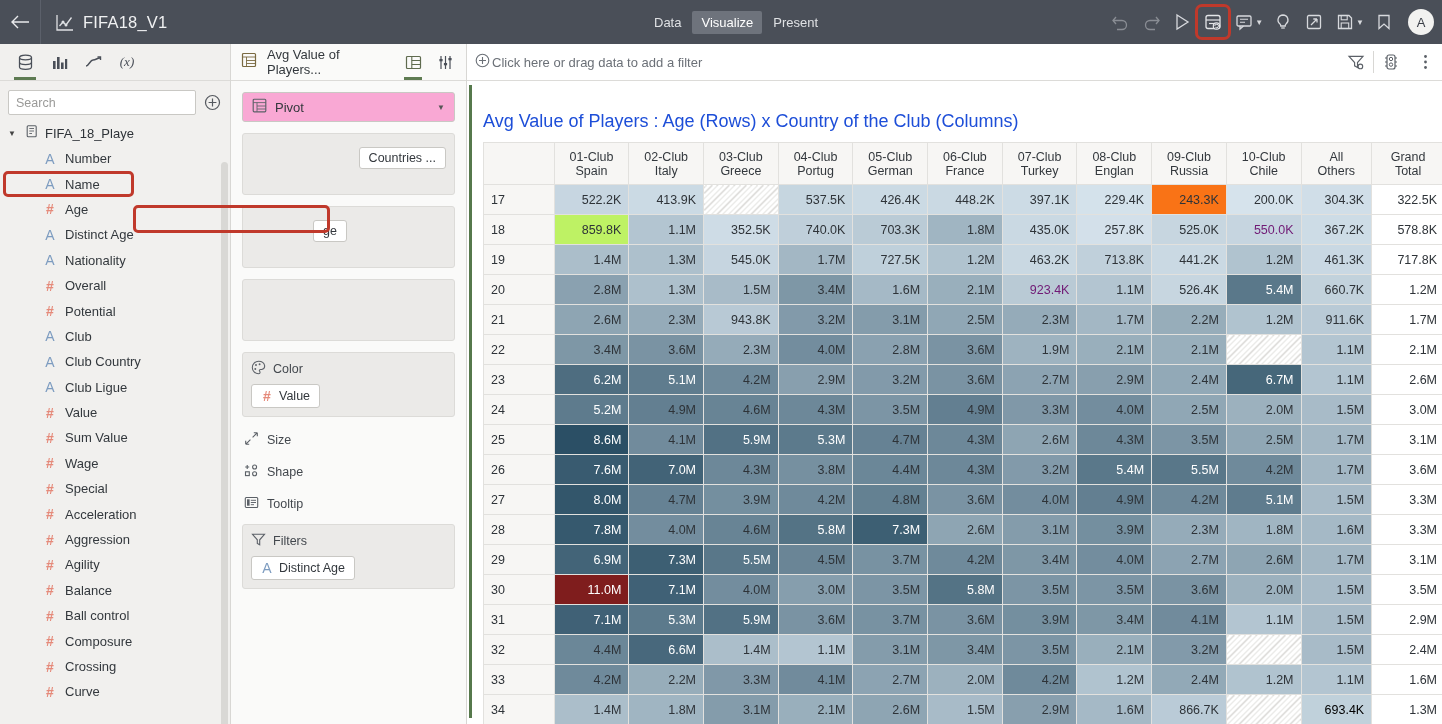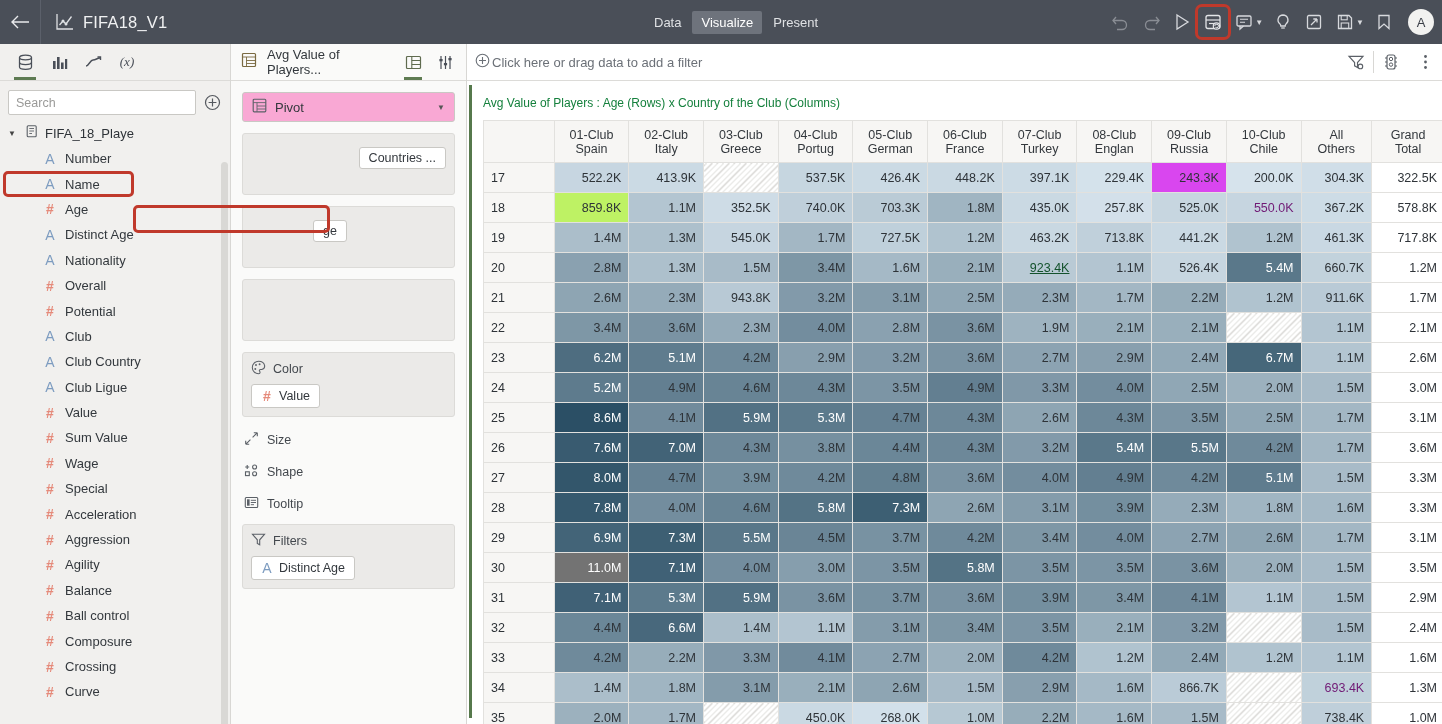--- a/index.html
+++ b/index.html
@@ -15,21 +15,21 @@
   .topbar {
     height: 44px; background: #4a4f58; color: #e9eaec;
     display: flex; align-items: center; flex: 0 0 44px;
     position: relative;
   }
   .tb-back {
     width: 40px; height: 44px; display: flex; align-items: center; justify-content: center;
     font-size: 19px; color: #e9eaec; cursor: pointer;
   }
   .tb-divider { width: 1px; height: 44px; background: #5b606a; }
-  .tb-titlewrap { display: flex; align-items: flex-start; gap: 9px; padding-left: 15px; }
+  .tb-titlewrap { display: flex; align-items: flex-end; gap: 9px; padding-left: 15px; }
   .tb-titleicon { width: 18px; height: 18px; display:block; }
   .tb-title { font-size: 16.5px; color: #f0f1f2; letter-spacing: .2px; }
 
   .tb-center { position: absolute; left: 645px; top: 0; height: 44px; display: flex; align-items: center; gap: 2px; }
   .tb-mode { font-size: 13px; color: #dfe1e4; padding: 4px 9px; border-radius: 2px; cursor: pointer; }
   .tb-mode.active { background: #6e737c; color: #fff; }
 
   .tb-right { position: absolute; right: 8px; top: 0; height: 44px; display: flex; align-items: center; gap: 1px; }
   .tb-ic { width: 30px; height: 30px; display: flex; align-items: center; justify-content: center; cursor: pointer; }
   .tb-ic svg { display: block; }
@@ -97,21 +97,21 @@
 
   
   .main { flex: 1; display: flex; flex-direction: column; min-width: 0; background: #fff; }
   .filterbar { height: 37px; display:flex; align-items:center; border-bottom: 1px solid #dcdbd8; }
   .fb-hint { display:flex; align-items:center; gap:2px; padding-left: 8px; font-size: 13px; color: #6b7077; cursor:pointer; }
   .fb-right { margin-left:auto; display:flex; align-items:center; height: 37px; }
   .fb-ic { width: 34px; height:37px; display:flex; align-items:center; justify-content:center; cursor:pointer; }
   .fb-sep { width: 1px; height: 22px; background: #d8d7d4; }
 
   .canvas { flex:1; padding: 10px 8px 0 10px; overflow:hidden; position: relative; }
-  .chart-title { font-size: 12px; color: #15803d; margin: 5px 0 10px 6px; }
+  .chart-title { font-size: 18px; color: #1d4ed8; margin: 20px 0 10px 6px; }
   .greenbar { position:absolute; left: 2px; top: 4px; bottom: 6px; width: 3px; background: #56794c; }
 
   table.pivot { border-collapse: collapse; table-layout: fixed; width: 962px; margin-left: 6px; }
   table.pivot th, table.pivot td {
     border: 1px solid #e2e1de; font-size: 12.5px; color: #2e3338;
     height: 30px; padding: 0 7px; text-align: right; font-weight: normal;
   }
   table.pivot th { background: #f7f6f4; text-align: center; height: 42px; line-height: 14px; color:#33383d; }
   table.pivot td.rowhdr { background: #f7f6f4; text-align: left; }
   td.nil {
@@ -572,21 +572,21 @@
               <tr>
                 <td class="rowhdr col-rh">17</td>
                 <td class="col-d" style="background: rgb(199, 214, 225); color: rgb(46, 51, 56);">522.2K</td>
                 <td class="col-d" style="background: rgb(203, 218, 228); color: rgb(46, 51, 56);">413.9K</td>
                 <td class="col-d nil"></td>
                 <td class="col-d" style="background: rgb(198, 214, 224); color: rgb(46, 51, 56);">537.5K</td>
                 <td class="col-d" style="background: rgb(203, 218, 228); color: rgb(46, 51, 56);">426.4K</td>
                 <td class="col-d" style="background: rgb(202, 217, 227); color: rgb(46, 51, 56);">448.2K</td>
                 <td class="col-d" style="background: rgb(204, 219, 229); color: rgb(46, 51, 56);">397.1K</td>
                 <td class="col-d" style="background: rgb(212, 226, 235); color: rgb(46, 51, 56);">229.4K</td>
-                <td class="col-d" style="background: #d946ef; color: rgb(46, 51, 56);">243.3K</td>
+                <td class="col-d" style="background: #f97316; color: rgb(46, 51, 56);">243.3K</td>
                 <td class="col-d" style="background: rgb(214, 227, 236); color: rgb(46, 51, 56);">200.0K</td>
                 <td class="col-o" style="background: rgb(208, 222, 232); color: rgb(46, 51, 56);">304.3K</td>
                 <td class="col-g">322.5K</td>
               </tr>
               <tr>
                 <td class="rowhdr col-rh">18</td>
                 <td class="col-d" style="background: #bef264; color: rgb(46, 51, 56);">859.8K</td>
                 <td class="col-d" style="background: rgb(179, 197, 209); color: rgb(46, 51, 56);">1.1M</td>
                 <td class="col-d" style="background: rgb(206, 220, 230); color: rgb(46, 51, 56);">352.5K</td>
                 <td class="col-d" style="background: rgb(191, 207, 218); color: rgb(46, 51, 56);">740.0K</td>
@@ -615,21 +615,21 @@
                 <td class="col-g">717.8K</td>
               </tr>
               <tr>
                 <td class="rowhdr col-rh">20</td>
                 <td class="col-d" style="background: rgb(138, 161, 176); color: rgb(46, 51, 56);">2.8M</td>
                 <td class="col-d" style="background: rgb(173, 192, 204); color: rgb(46, 51, 56);">1.3M</td>
                 <td class="col-d" style="background: rgb(168, 187, 200); color: rgb(46, 51, 56);">1.5M</td>
                 <td class="col-d" style="background: rgb(126, 151, 166); color: rgb(46, 51, 56);">3.4M</td>
                 <td class="col-d" style="background: rgb(165, 185, 198); color: rgb(46, 51, 56);">1.6M</td>
                 <td class="col-d" style="background: rgb(153, 175, 188); color: rgb(46, 51, 56);">2.1M</td>
-                <td class="col-d" style="background: rgb(185, 202, 213); color: #14532d; text-decoration: underline;">923.4K</td>
+                <td class="col-d" style="background: rgb(185, 202, 213); color: #701a75;">923.4K</td>
                 <td class="col-d" style="background: rgb(179, 197, 209); color: rgb(46, 51, 56);">1.1M</td>
                 <td class="col-d" style="background: rgb(199, 214, 224); color: rgb(46, 51, 56);">526.4K</td>
                 <td class="col-d" style="background: rgb(90, 120, 138); color: rgb(255, 255, 255);">5.4M</td>
                 <td class="col-o" style="background: rgb(194, 210, 220); color: rgb(46, 51, 56);">660.7K</td>
                 <td class="col-g">1.2M</td>
               </tr>
               <tr>
                 <td class="rowhdr col-rh">21</td>
                 <td class="col-d" style="background: rgb(142, 165, 179); color: rgb(46, 51, 56);">2.6M</td>
                 <td class="col-d" style="background: rgb(149, 171, 185); color: rgb(46, 51, 56);">2.3M</td>
@@ -759,21 +759,21 @@
                 <td class="col-d" style="background: rgb(111, 138, 155); color: rgb(46, 51, 56);">4.2M</td>
                 <td class="col-d" style="background: rgb(126, 151, 166); color: rgb(46, 51, 56);">3.4M</td>
                 <td class="col-d" style="background: rgb(115, 141, 158); color: rgb(46, 51, 56);">4.0M</td>
                 <td class="col-d" style="background: rgb(140, 163, 178); color: rgb(46, 51, 56);">2.7M</td>
                 <td class="col-d" style="background: rgb(142, 165, 179); color: rgb(46, 51, 56);">2.6M</td>
                 <td class="col-o" style="background: rgb(163, 183, 196); color: rgb(46, 51, 56);">1.7M</td>
                 <td class="col-g">3.1M</td>
               </tr>
               <tr>
                 <td class="rowhdr col-rh">30</td>
-                <td class="col-d" style="background: #737373; color: rgb(255, 255, 255);">11.0M</td>
+                <td class="col-d" style="background: #7f1d1d; color: rgb(255, 255, 255);">11.0M</td>
                 <td class="col-d" style="background: rgb(64, 97, 118); color: rgb(255, 255, 255);">7.1M</td>
                 <td class="col-d" style="background: rgb(115, 141, 158); color: rgb(46, 51, 56);">4.0M</td>
                 <td class="col-d" style="background: rgb(134, 158, 173); color: rgb(46, 51, 56);">3.0M</td>
                 <td class="col-d" style="background: rgb(124, 149, 165); color: rgb(46, 51, 56);">3.5M</td>
                 <td class="col-d" style="background: rgb(84, 115, 133); color: rgb(255, 255, 255);">5.8M</td>
                 <td class="col-d" style="background: rgb(124, 149, 165); color: rgb(46, 51, 56);">3.5M</td>
                 <td class="col-d" style="background: rgb(124, 149, 165); color: rgb(46, 51, 56);">3.5M</td>
                 <td class="col-d" style="background: rgb(122, 147, 163); color: rgb(46, 51, 56);">3.6M</td>
                 <td class="col-d" style="background: rgb(156, 177, 190); color: rgb(46, 51, 56);">2.0M</td>
                 <td class="col-o" style="background: rgb(168, 187, 200); color: rgb(46, 51, 56);">1.5M</td>
@@ -829,21 +829,21 @@
                 <td class="col-d" style="background: rgb(171, 190, 202); color: rgb(46, 51, 56);">1.4M</td>
                 <td class="col-d" style="background: rgb(160, 181, 194); color: rgb(46, 51, 56);">1.8M</td>
                 <td class="col-d" style="background: rgb(132, 156, 171); color: rgb(46, 51, 56);">3.1M</td>
                 <td class="col-d" style="background: rgb(153, 175, 188); color: rgb(46, 51, 56);">2.1M</td>
                 <td class="col-d" style="background: rgb(142, 165, 179); color: rgb(46, 51, 56);">2.6M</td>
                 <td class="col-d" style="background: rgb(168, 187, 200); color: rgb(46, 51, 56);">1.5M</td>
                 <td class="col-d" style="background: rgb(136, 159, 174); color: rgb(46, 51, 56);">2.9M</td>
                 <td class="col-d" style="background: rgb(165, 185, 198); color: rgb(46, 51, 56);">1.6M</td>
                 <td class="col-d" style="background: rgb(186, 203, 215); color: rgb(46, 51, 56);">866.7K</td>
                 <td class="col-d nil"></td>
-                <td class="col-o" style="background: rgb(192, 209, 219); color: #701a75;">693.4K</td>
+                <td class="col-o" style="background: rgb(192, 209, 219); color: #000000;">693.4K</td>
                 <td class="col-g">1.3M</td>
               </tr>
               <tr>
                 <td class="rowhdr col-rh">35</td>
                 <td class="col-d" style="background: rgb(156, 177, 190); color: rgb(46, 51, 56);">2.0M</td>
                 <td class="col-d" style="background: rgb(163, 183, 196); color: rgb(46, 51, 56);">1.7M</td>
                 <td class="col-d nil"></td>
                 <td class="col-d" style="background: rgb(202, 217, 227); color: rgb(46, 51, 56);">450.0K</td>
                 <td class="col-d" style="background: rgb(210, 224, 234); color: rgb(46, 51, 56);">268.0K</td>
                 <td class="col-d" style="background: rgb(182, 200, 211); color: rgb(46, 51, 56);">1.0M</td>

